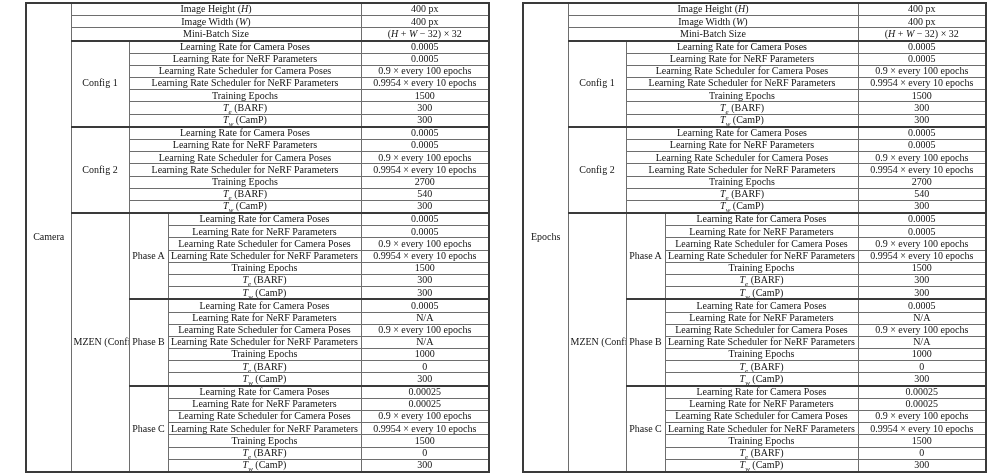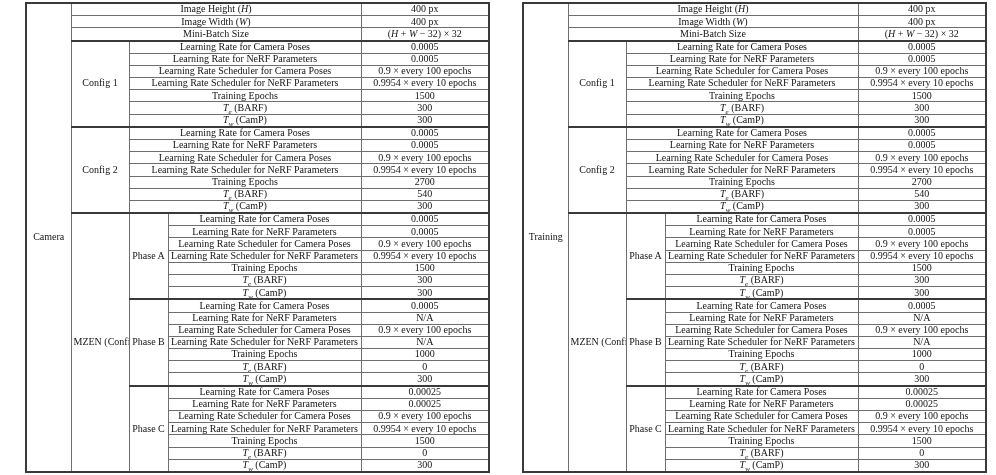--- a/index.html
+++ b/index.html
@@ -220,21 +220,21 @@
   <table class="cfg">
     <colgroup>
       <col style="width:45px">
         <col style="width:58px">
         <col style="width:39px">
         <col style="width:193px">
         <col style="width:128px">
     </colgroup>
     <tbody>
         <tr>
-          <td class="c-dataset" rowspan="38">Training</td>
+          <td class="c-dataset" rowspan="38">Epochs</td>
           <td class="c-label" colspan="3">Image Height (<i>H</i>)</td>
           <td class="c-val">400 px</td>
         </tr>
         <tr>
           <td class="c-label" colspan="3">Image Width (<i>W</i>)</td>
           <td class="c-val">400 px</td>
         </tr>
         <tr>
           <td class="c-label" colspan="3">Mini-Batch Size</td>
           <td class="c-val">(<i>H</i> + <i>W</i> − 32) × 32</td>

